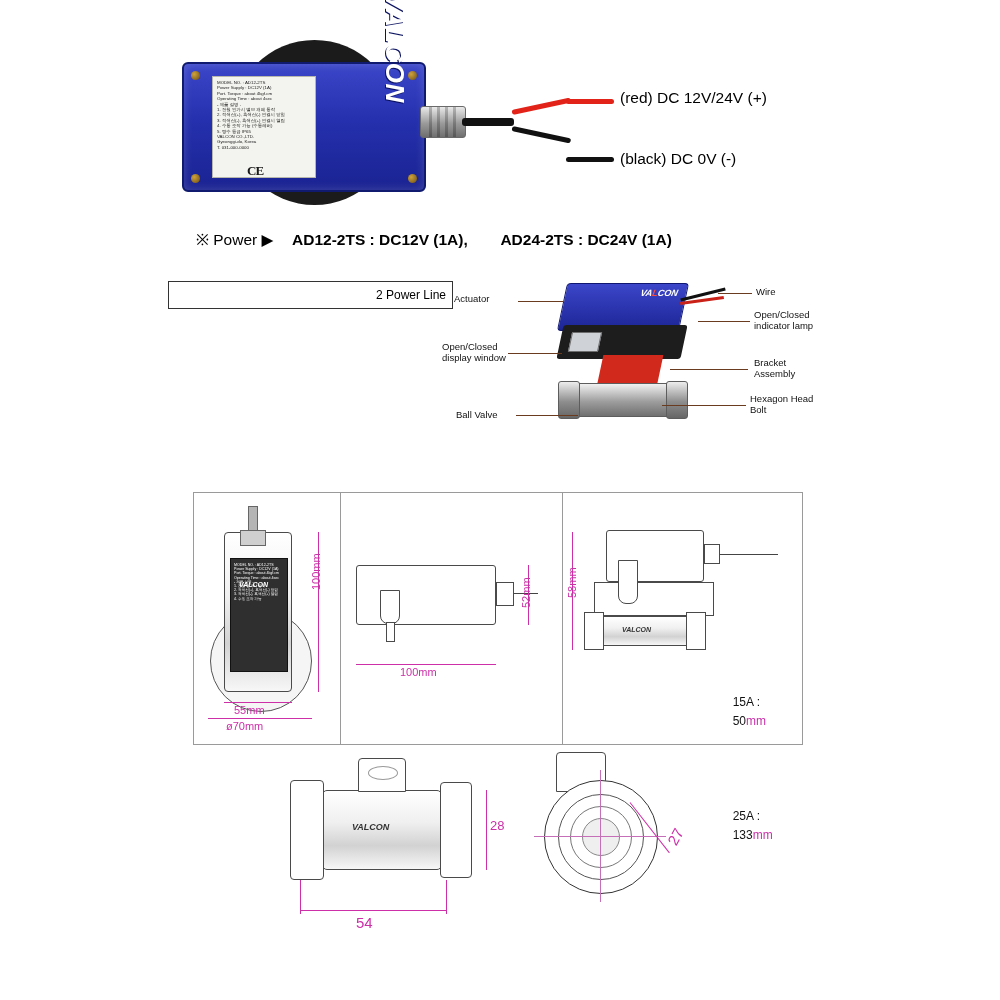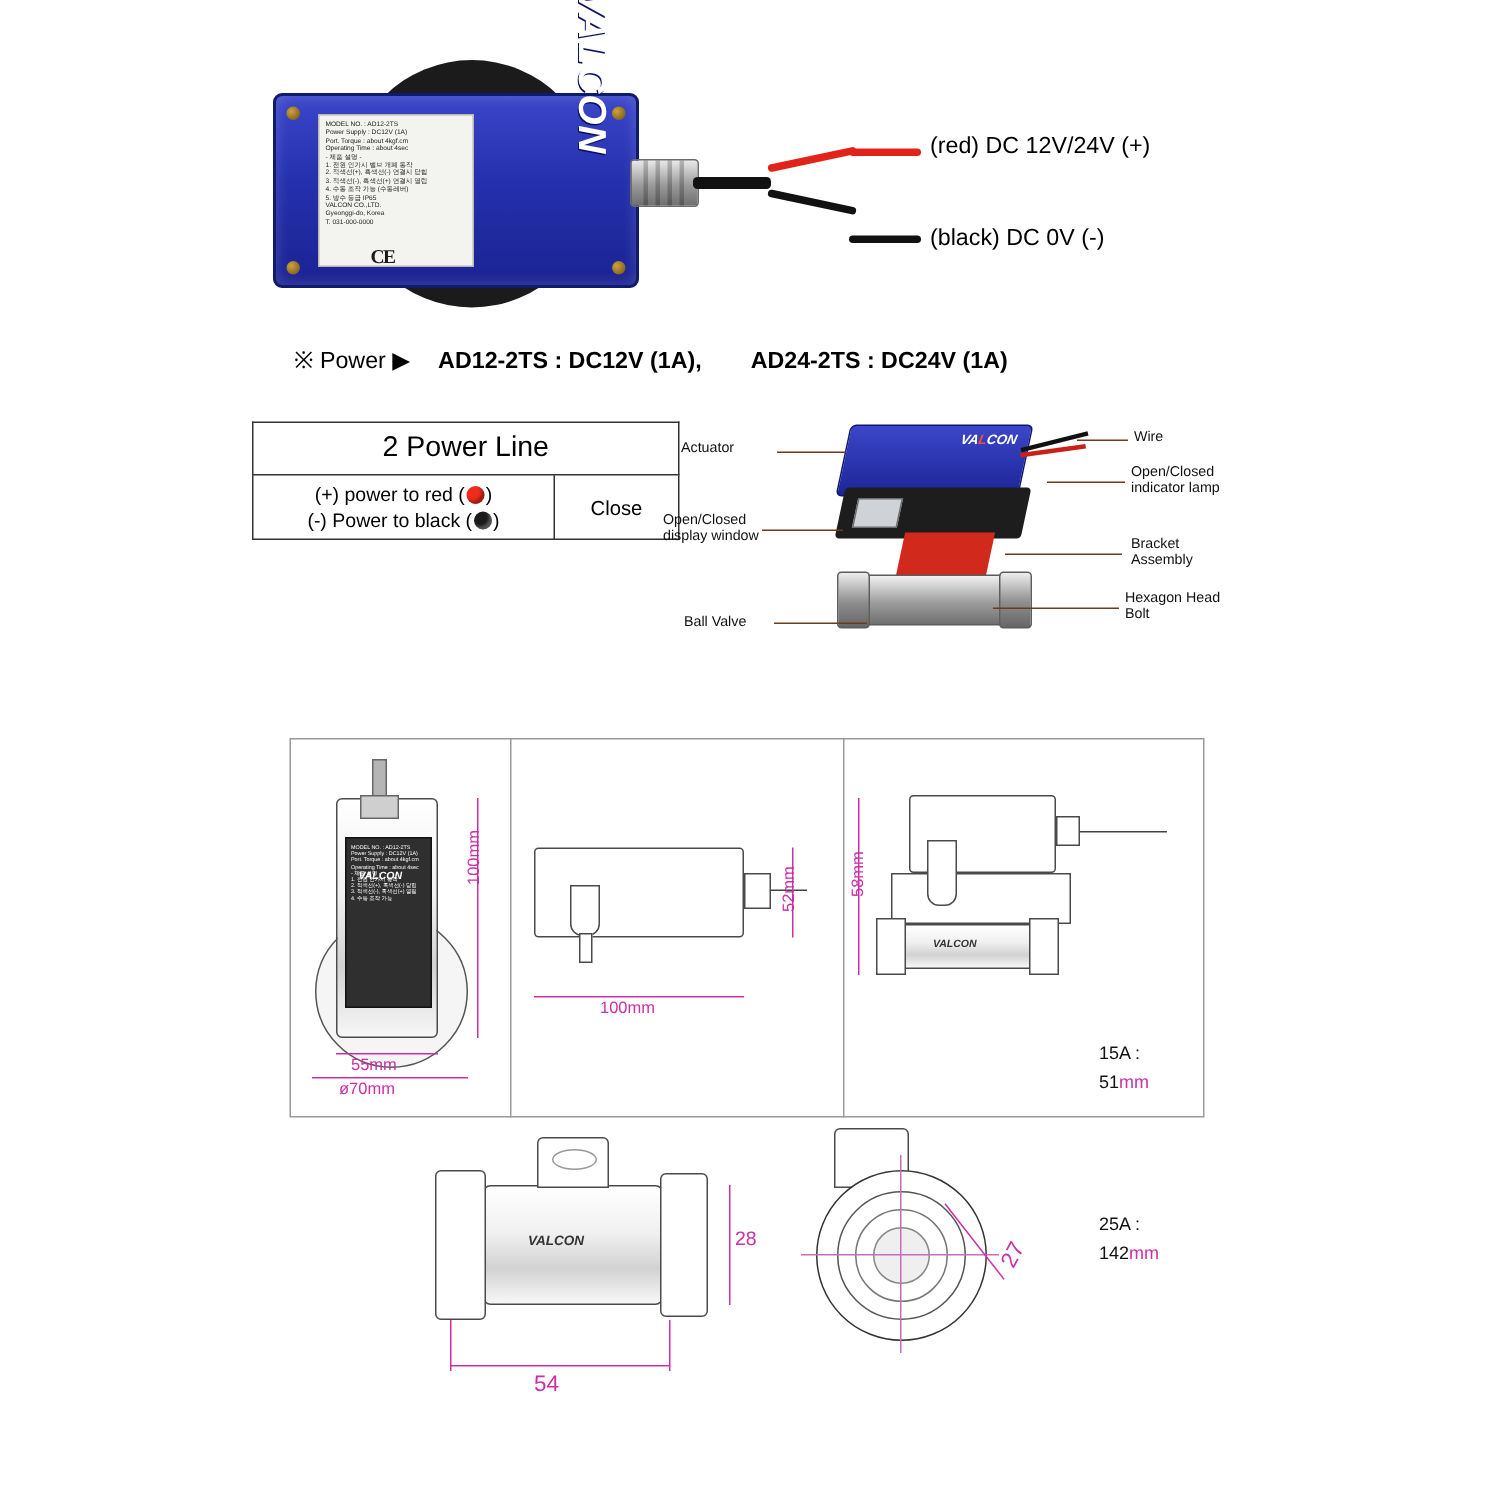--- a/index.html
+++ b/index.html
@@ -122,21 +122,21 @@
     border: 1px solid #333;
     border-collapse: collapse;
     font-size: 13px;
   }
   #tbl td {
     border: 1px solid #333;
     padding: 4px 6px;
     text-align: center;
     vertical-align: middle;
   }
-  #tbl .hdr { font-size: 19px; padding: 6px; }
+  #tbl .hdr { font-size: 12px; padding: 6px; text-align: right; }
   #tbl .state { width: 70px; font-size: 13.5px; }
   .dot {
     display: inline-block;
     width: 12px; height: 12px;
     border-radius: 50%;
     vertical-align: -2px;
     margin: 0 1px;
   }
   .dot-red   { background: #ee2b1d; box-shadow: inset -2px -2px 2px rgba(0,0,0,.35); }
   .dot-black { background: #1b1b1b; box-shadow: inset -2px -2px 2px rgba(255,255,255,.25); }
@@ -320,31 +320,20 @@
     <b>AD12-2TS : DC12V (1A),</b>
     <span style="display:inline-block;width:24px"></span>
     <b>AD24-2TS : DC24V (1A)</b>
   </div>
 </div>
 
 <table id="tbl">
   <tbody>
       <tr>
     <td class="hdr" colspan="2">2 Power Line</td>
-  </tr>
-  <tr>
-    <td>
-      <div class="cellline">
-        <span>(+)  power to red (</span><span class="dot dot-red"></span><span>)</span>
-      </div>
-      <div class="cellline">
-        <span>(-)  Power to black (</span><span class="dot dot-black"></span><span>)</span>
-      </div>
-    </td>
-    <td class="state">Close</td>
   </tr>
 </tbody>
   </table>
 
 <div class="abs" id="sec-callout">
 
   <div class="mini-actuator">
     <span class="mlogo">VA<i>L</i>CON</span>
   </div>
   <div class="mini-dark"></div>
@@ -443,25 +432,25 @@
     <div class="grey-outline" style="left:584px; top:142px; width:20px; height:38px;"></div>
     <div class="grey-outline" style="left:686px; top:142px; width:20px; height:38px;"></div>
     <div class="brandmini" style="left:622px; top:156px;">VALCON</div>
 
     <div class="dim-line-v" style="left:572px; top:62px; height:118px;"></div>
     <div class="dim-text" style="left:566px; top:128px; transform:rotate(-90deg); transform-origin:left top;">58mm</div>
 
     <div class="sizes-list" style="left:706px; top:166px;">
       <div>
         <span>15A</span> :&nbsp;&nbsp;
-        <span>51</span><span class="u">mm</span>
+        <span>50</span><span class="u">mm</span>
       </div>
       <div>
         <span>25A</span> :&nbsp;
-        <span>142</span><span class="u">mm</span>
+        <span>133</span><span class="u">mm</span>
       </div>
     </div>
   </div>
 
   <div class="abs">
     <div class="grey-outline v-body-shade" style="left:322px; top:320px; width:120px; height:80px; border-radius:5px;"></div>
     <div class="grey-outline" style="left:290px; top:310px; width:34px; height:100px; border-radius:4px;"></div>
     <div class="grey-outline" style="left:440px; top:312px; width:32px; height:96px; border-radius:4px;"></div>
     <div class="grey-outline" style="left:358px; top:288px; width:48px; height:34px; border-radius:4px 4px 0 0;"></div>
     <div class="abs" style="left:368px; top:296px; width:28px; height:12px; border:1px solid #999; border-radius:50%;"></div>

